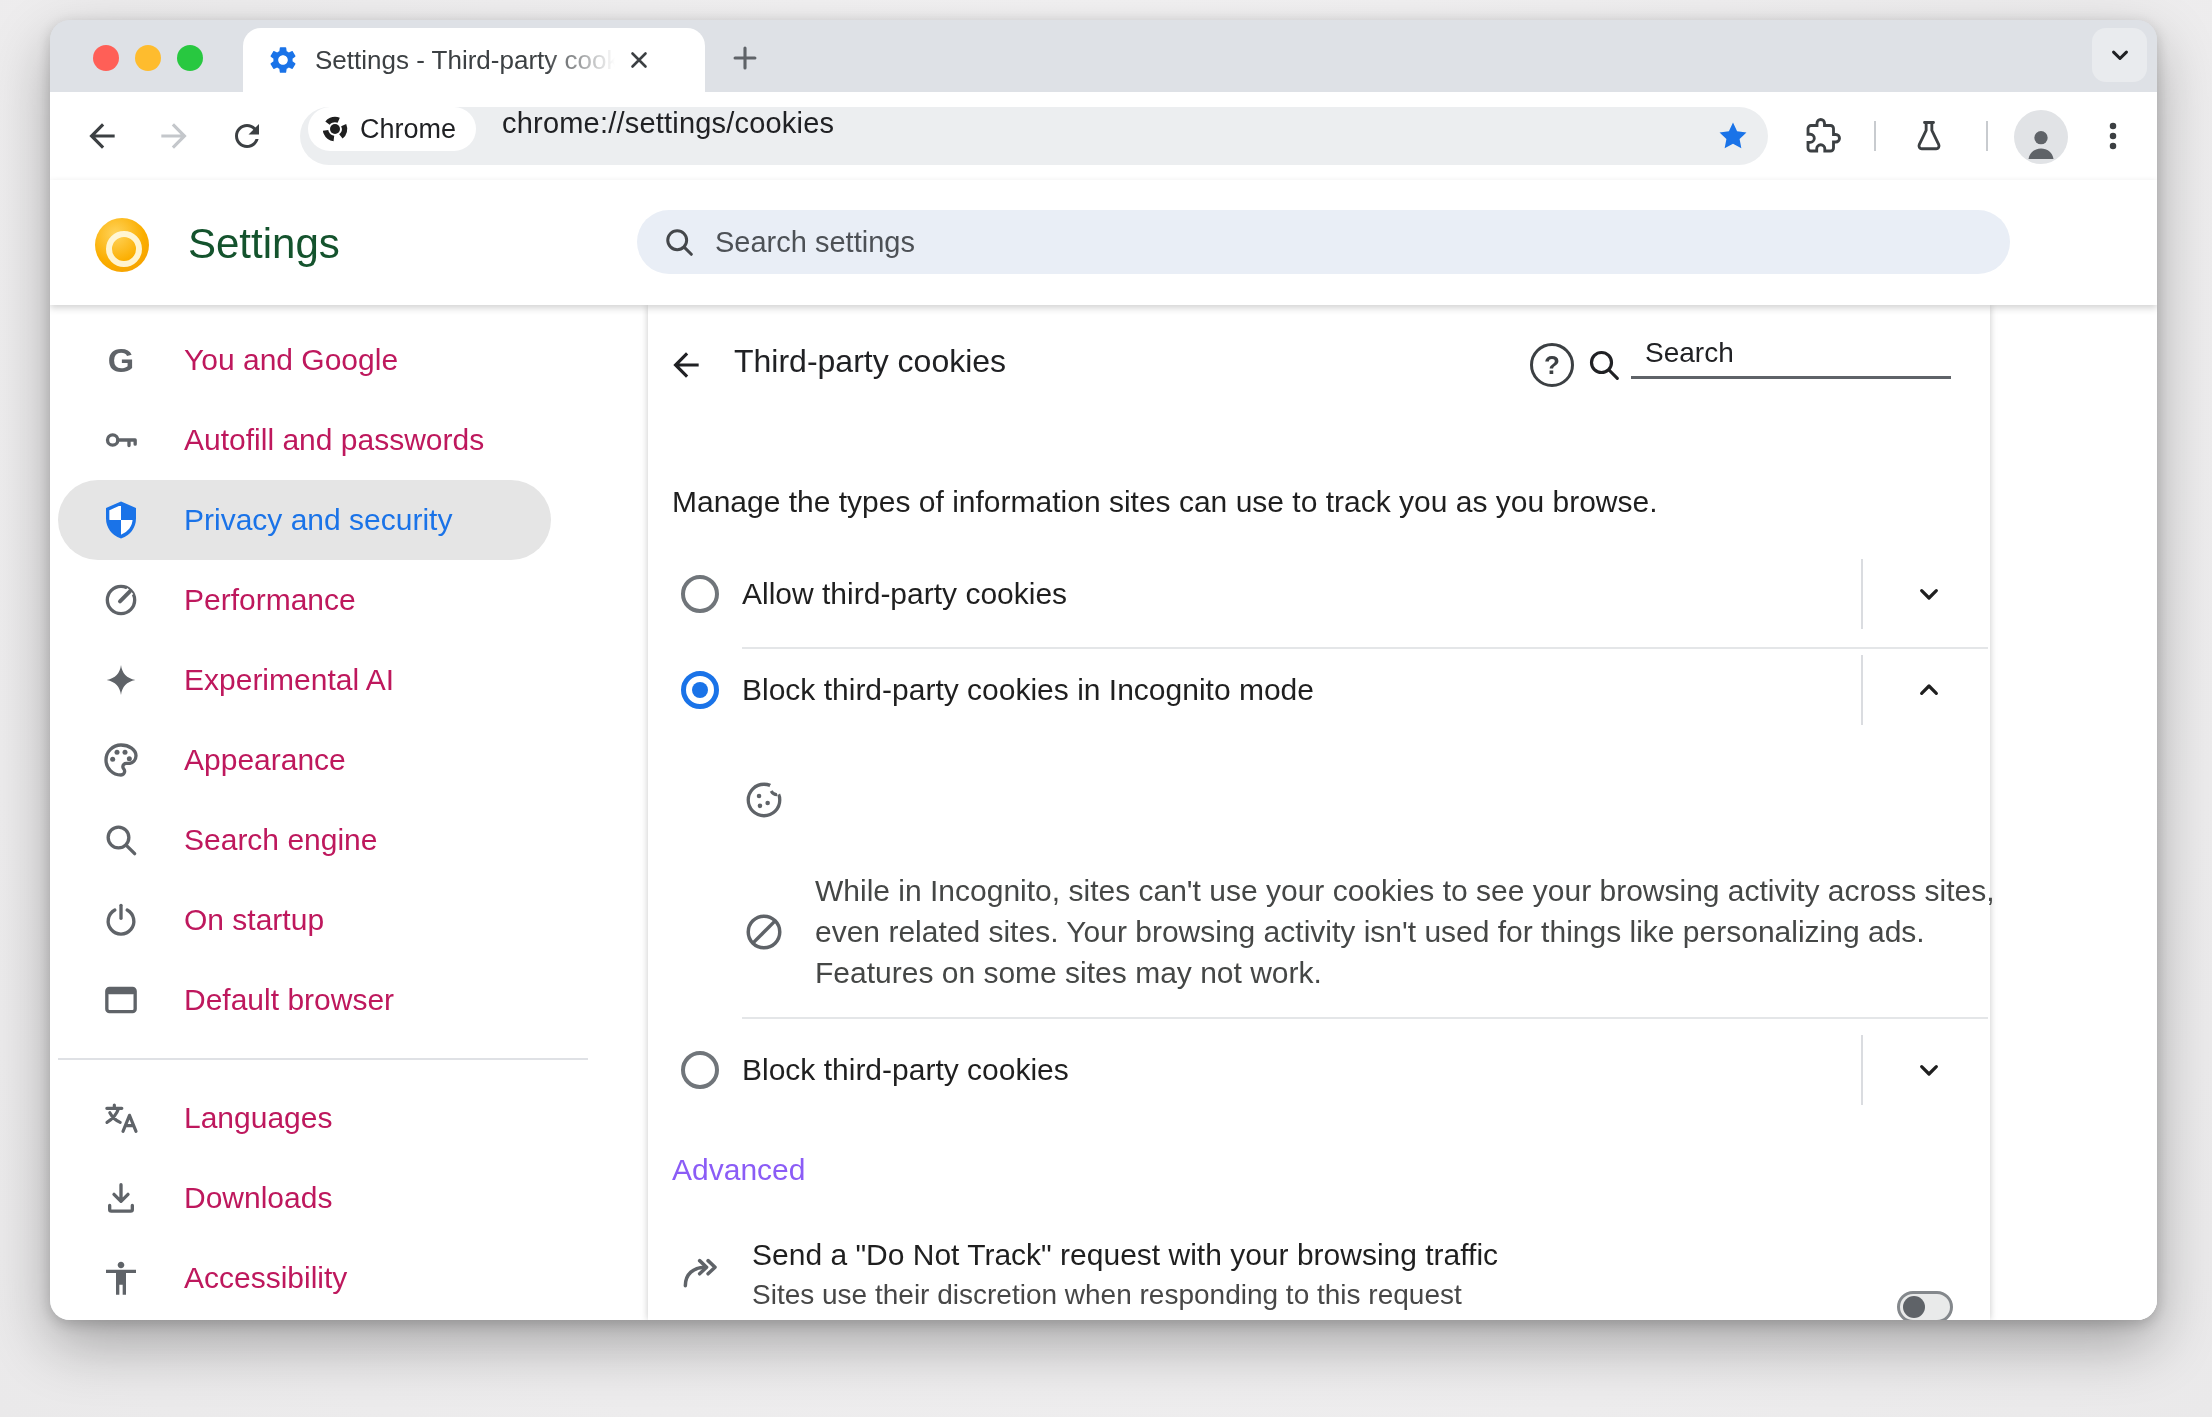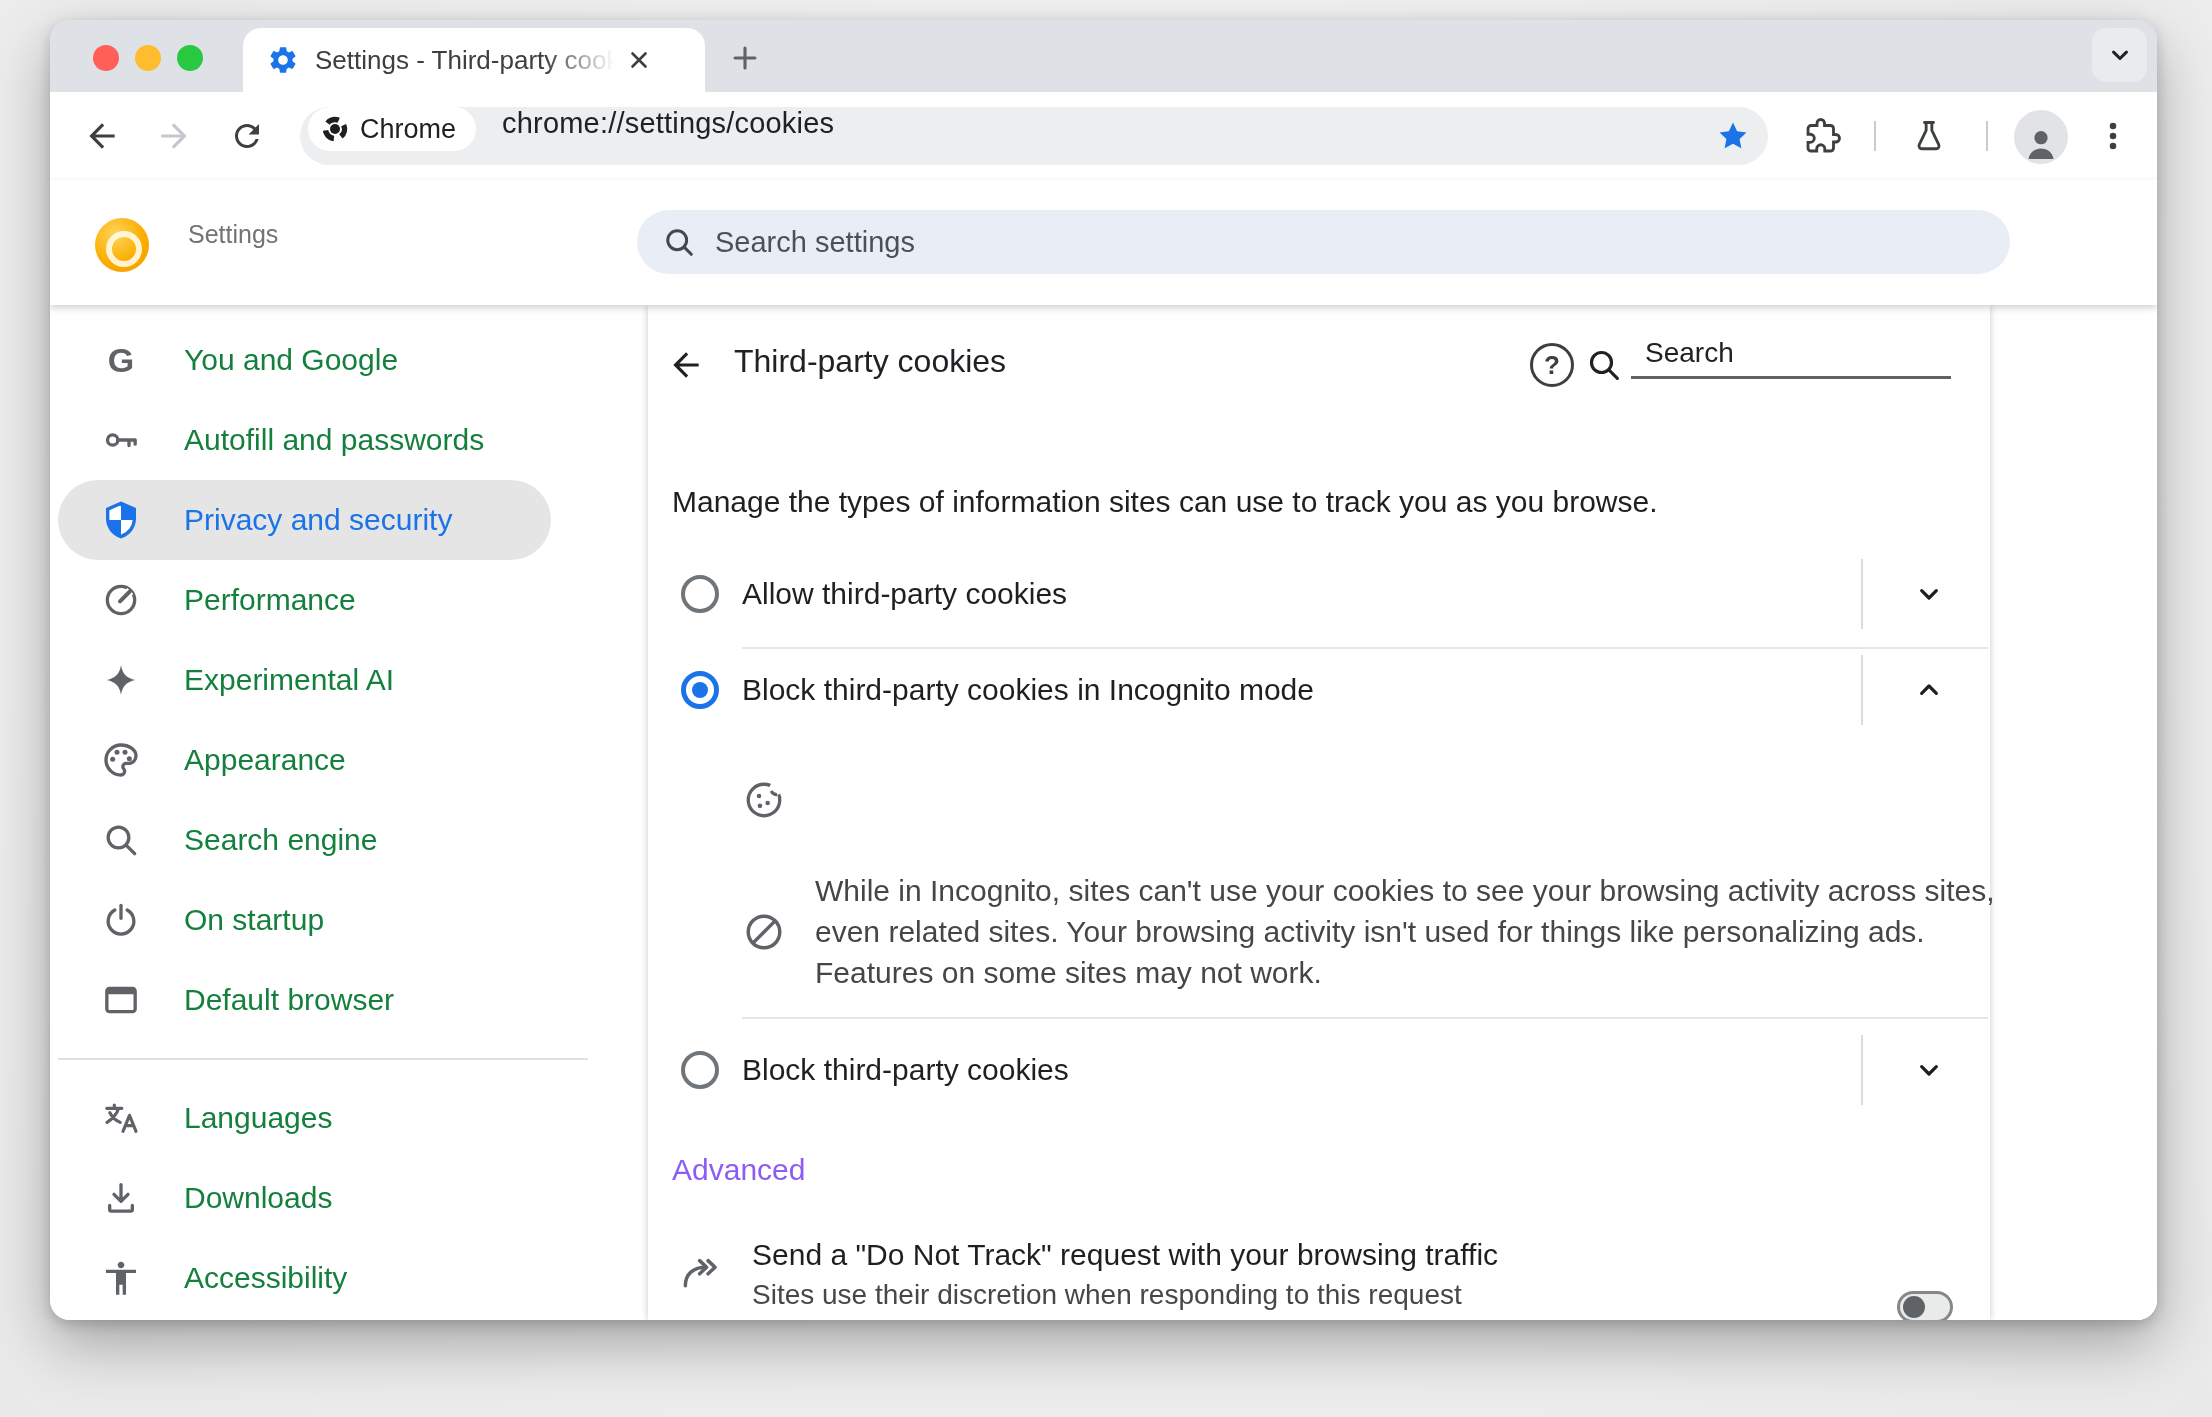--- a/index.html
+++ b/index.html
@@ -48,32 +48,32 @@
   .tb-divider { position:absolute; top:29px; width:2px; height:30px; background:#c8cbcf; }
   .avatar { position:absolute; left:1964px; top:18px; width:54px; height:54px; border-radius:50%; background:#e1e3e6;
     display:flex; align-items:flex-end; justify-content:center; overflow:hidden; }
   
   .s-header { position:relative; height:125px; background:#fff; flex:none; z-index:6;
     box-shadow:0 3px 7px rgba(0,0,0,.18); }
   .canary-logo { position:absolute; left:45px; top:38px; width:54px; height:54px; border-radius:50%;
     background:radial-gradient(circle at 38% 30%, #ffd45c 0%, #fbae00 55%, #f29900 100%); }
   .canary-logo::after { content:""; position:absolute; left:11px; top:13px; width:24px; height:24px;
     border-radius:50%; border:6px solid rgba(255,250,225,.92); }
-  .s-title { position:absolute; left:138px; top:40px; font-size:25px; font-weight:500; color:#737373; }
+  .s-title { position:absolute; left:138px; top:40px; font-size:42px; font-weight:500; color:#14532d; }
   .s-search { position:absolute; left:587px; top:30px; width:1373px; height:64px; border-radius:32px;
     background:#e9eef6; display:flex; align-items:center; }
   .s-search-icon { margin-left:24px; width:36px; height:36px; }
   .s-search-ph { margin-left:18px; font-size:29px; color:#4d5156; }
   
   .main { position:relative; flex:1; display:flex; background:#fff; min-height:0; }
   .sidebar { width:598px; flex:none; padding-top:15px; }
   .nav-item { height:80px; margin:0 97px 0 8px; border-radius:40px; padding-left:43px;
     display:flex; align-items:center; }
   .nav-item .nico { width:40px; height:40px; flex:none; display:flex; align-items:center; justify-content:center; color:#5f6368; }
-  .nav-item .nlabel { margin-left:43px; font-size:30px; font-weight:500; color:#15803d; white-space:nowrap; }
+  .nav-item .nlabel { margin-left:43px; font-size:30px; font-weight:500; color:#be185d; white-space:nowrap; }
   .nav-item.selected { background:#e5e5e5; }
   .nav-item.selected .nlabel { color:#1a73e8; }
   .nav-divider { height:2px; background:#dfe1e5; margin:18px 60px 18px 8px; }
   .content { position:relative; width:1342px; flex:none; background:#fff;
     box-shadow:0 0 7px rgba(0,0,0,.22); }
   .gutter { flex:1; background:#fff; }
   
   .c-abs { position:absolute; }
   .back-btn { left:16px; top:38px; width:44px; height:44px; display:flex; align-items:center; justify-content:center; border-radius:50%; }
   .c-title { left:86px; top:38px; font-size:32px; color:#202124; }

